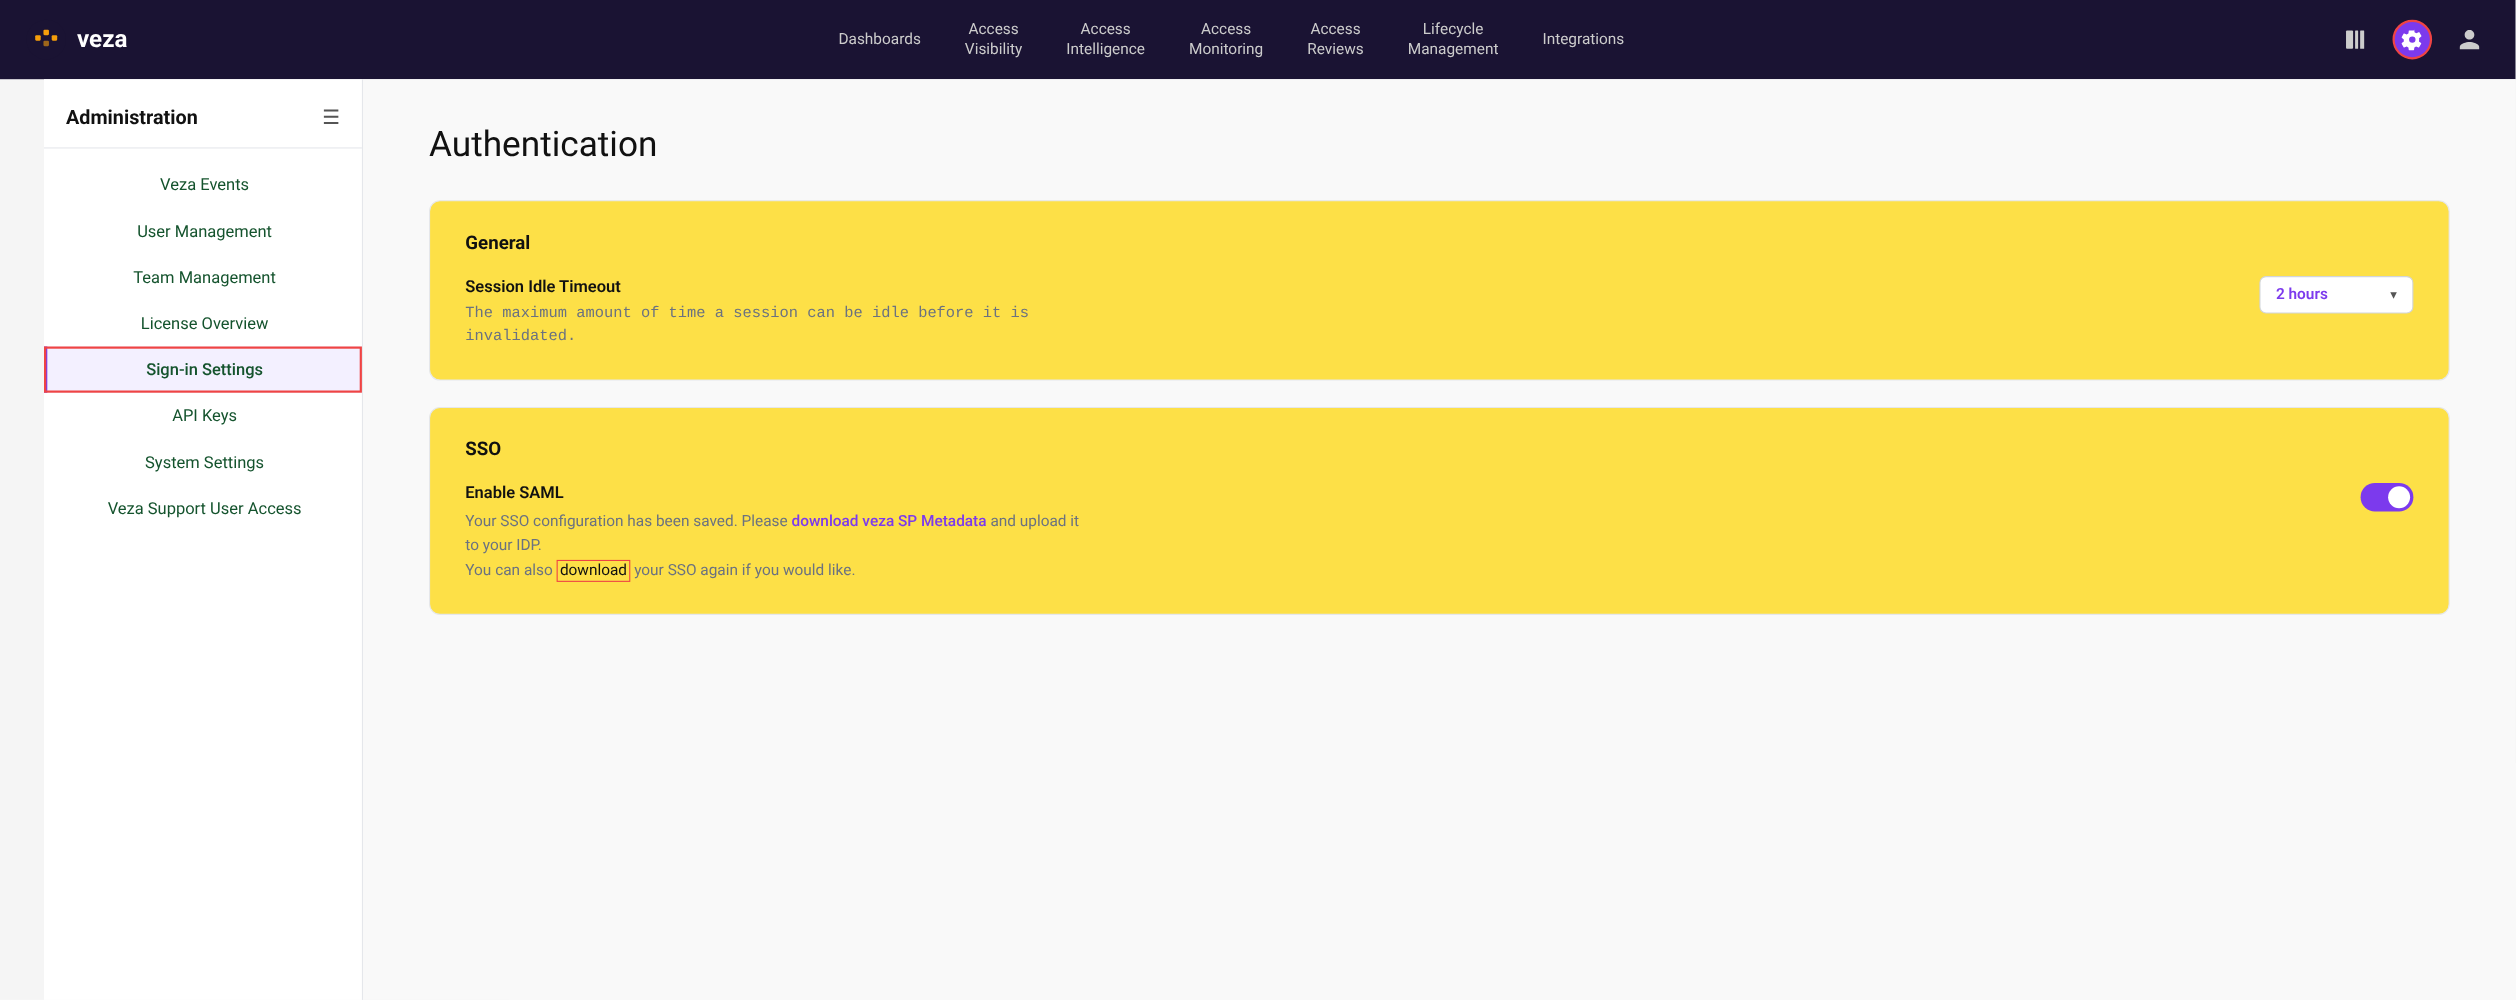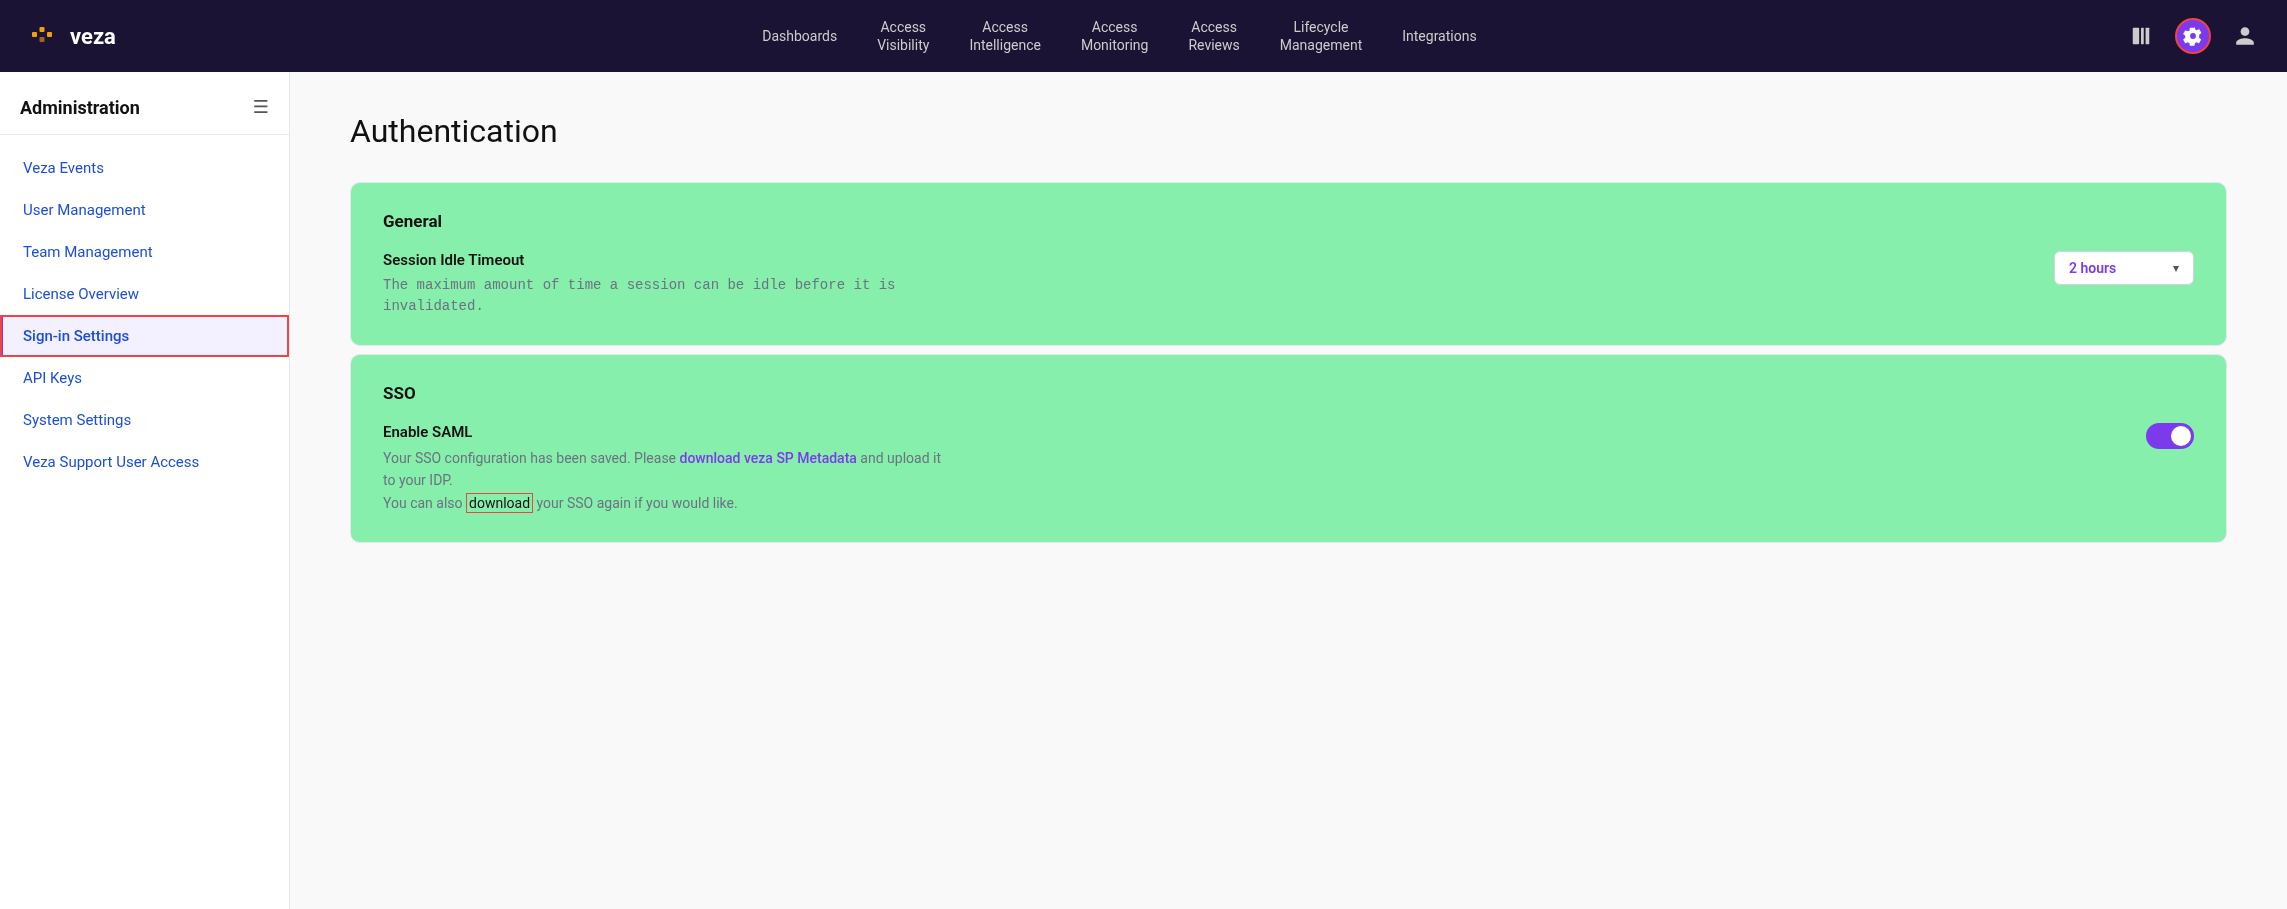--- a/index.html
+++ b/index.html
@@ -69,20 +69,21 @@
       background: #7c3aed;
       border: 2px solid #ef4444;
       color: #fff;
     }
     .nav-icon-btn.active svg { fill: #fff; }
 
     
     .layout {
       display: flex;
       height: calc(100vh - 72px);
+      padding-left: 40px;
     }
 
     
     .sidebar {
       width: 290px;
       background: #fff;
       border-right: 1px solid #e5e7eb;
       flex-shrink: 0;
       padding: 0;
     }
@@ -105,24 +106,25 @@
       color: #555;
       font-size: 18px;
     }
     .sidebar-nav {
       padding: 12px 0;
     }
     .sidebar-item {
       display: block;
       padding: 12px 20px;
       font-size: 15px;
-      color: #1d4ed8;
+      color: #14532d;
       cursor: pointer;
       text-decoration: none;
       border-left: 3px solid transparent;
+      text-align: center;
     }
     .sidebar-item.active {
       background: #f3f0ff;
       border-left: 3px solid #7c3aed;
       outline: 2px solid #ef4444;
       outline-offset: -2px;
       font-weight: 500;
     }
 
     
@@ -134,25 +136,25 @@
     }
     .page-title {
       font-size: 32px;
       font-weight: 400;
       color: #111;
       margin-bottom: 32px;
     }
 
     
     .card {
-      background: #86efac;
+      background: #fde047;
       border: 1px solid #e5e7eb;
       border-radius: 10px;
       padding: 28px 32px;
-      margin-bottom: 8px;
+      margin-bottom: 24px;
     }
     .card-section-title {
       font-size: 17px;
       font-weight: 700;
       color: #111;
       margin-bottom: 20px;
     }
     .setting-row {
       display: flex;
       align-items: flex-start;

